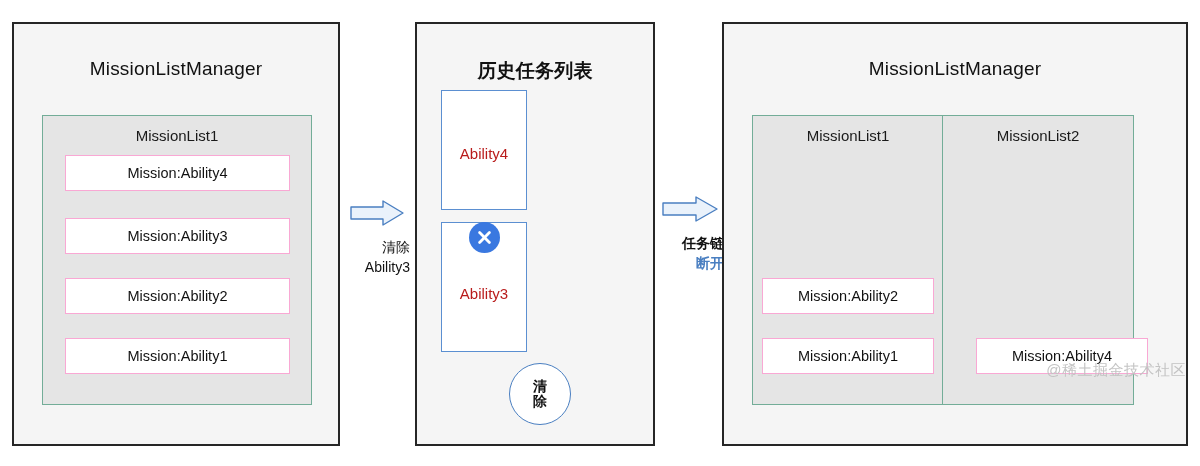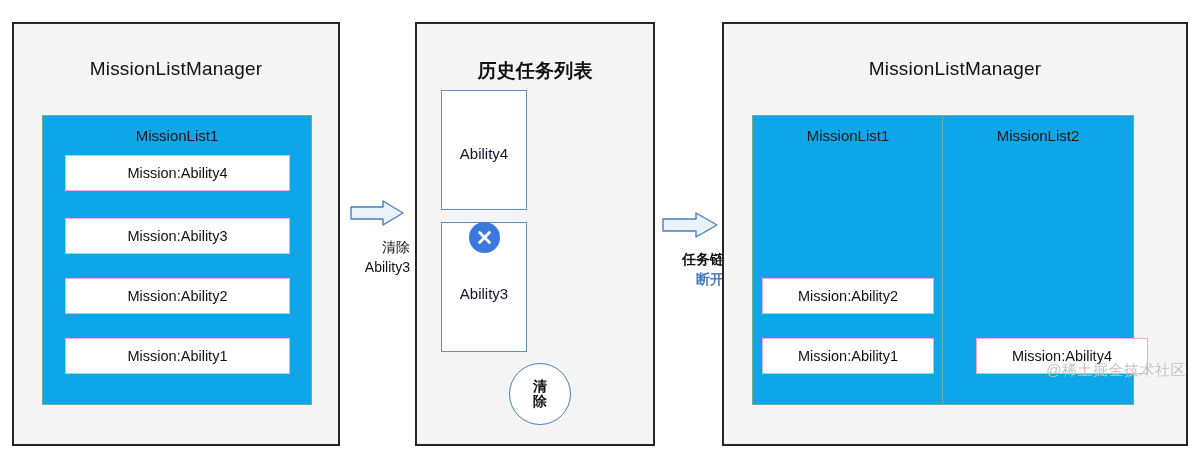--- a/index.html
+++ b/index.html
@@ -44,21 +44,21 @@
     letter-spacing: 0.2px;
   }
   .panel-title.cjk {
     font-weight: bold;
     font-size: 19px;
   }
 
   
   .mission-list {
     position: absolute;
-    background: #0ea5e9;
+    background: #e5e5e5;
     border: 1px solid #73ad98;
     box-sizing: border-box;
   }
   .mission-list-title {
     position: absolute;
     top: 11px;
     left: 0;
     width: 100%;
     text-align: center;
     font-size: 15px;
@@ -96,21 +96,21 @@
   
   .ability-card {
     position: absolute;
     background: #ffffff;
     border: 1px solid #5b8fd1;
     box-sizing: border-box;
     display: flex;
     align-items: center;
     justify-content: center;
     font-size: 15px;
-    color: #0f172a;
+    color: #b91c1c;
   }
   #ac-1 { left: 441px; top: 90px;  width: 86px; height: 120px; }
   #ac-2 { left: 546px; top: 90px;  width: 86px; height: 120px; }
   #ac-3 { left: 441px; top: 222px; width: 86px; height: 130px; }
   #ac-4 { left: 546px; top: 222px; width: 86px; height: 130px; }
 
   .ability-card .label {
     position: absolute;
     left: 0;
     width: 100%;
@@ -150,21 +150,21 @@
     justify-content: center;
     line-height: 1.08;
     font-size: 14px;
     color: #111;
     font-weight: bold;
   }
 
   
   .arrow-group { position: absolute; }
   #arrow-1 { left: 350px; top: 200px; width: 60px; }
-  #arrow-2 { left: 662px; top: 212px; width: 62px; }
+  #arrow-2 { left: 662px; top: 196px; width: 62px; }
 
   .arrow-caption {
     margin-top: 8px;
     text-align: right;
     font-size: 14px;
     line-height: 1.42;
     color: #111;
   }
   .arrow-caption .cn { display: block; }
   .arrow-caption .blue { color: #4a7fc1; }

